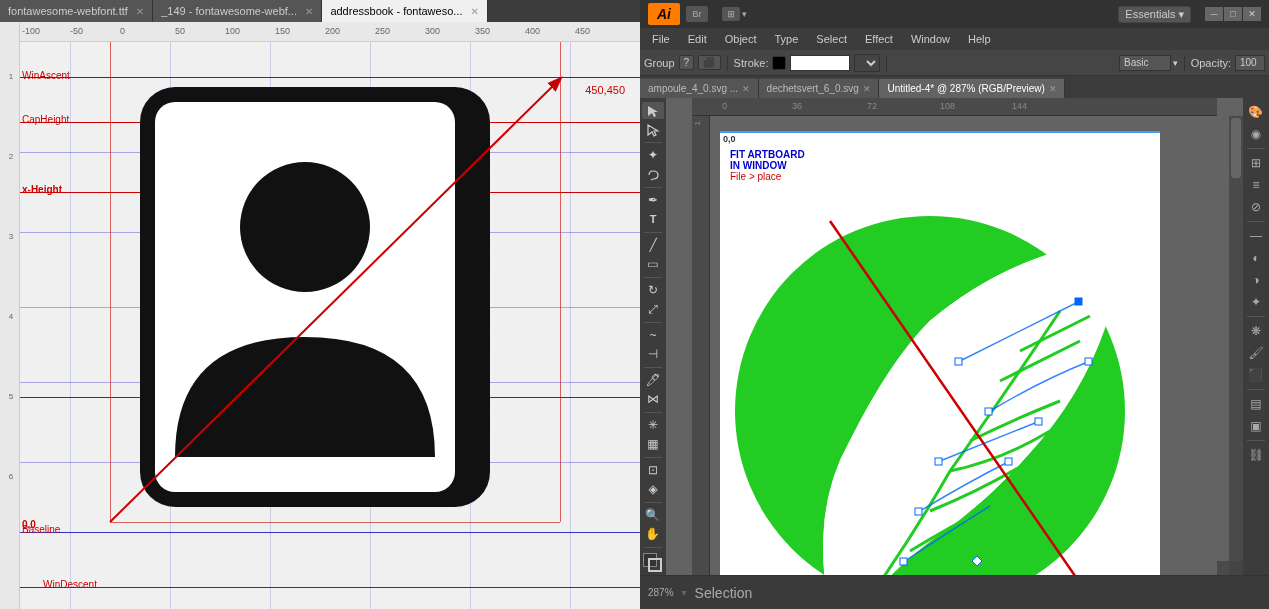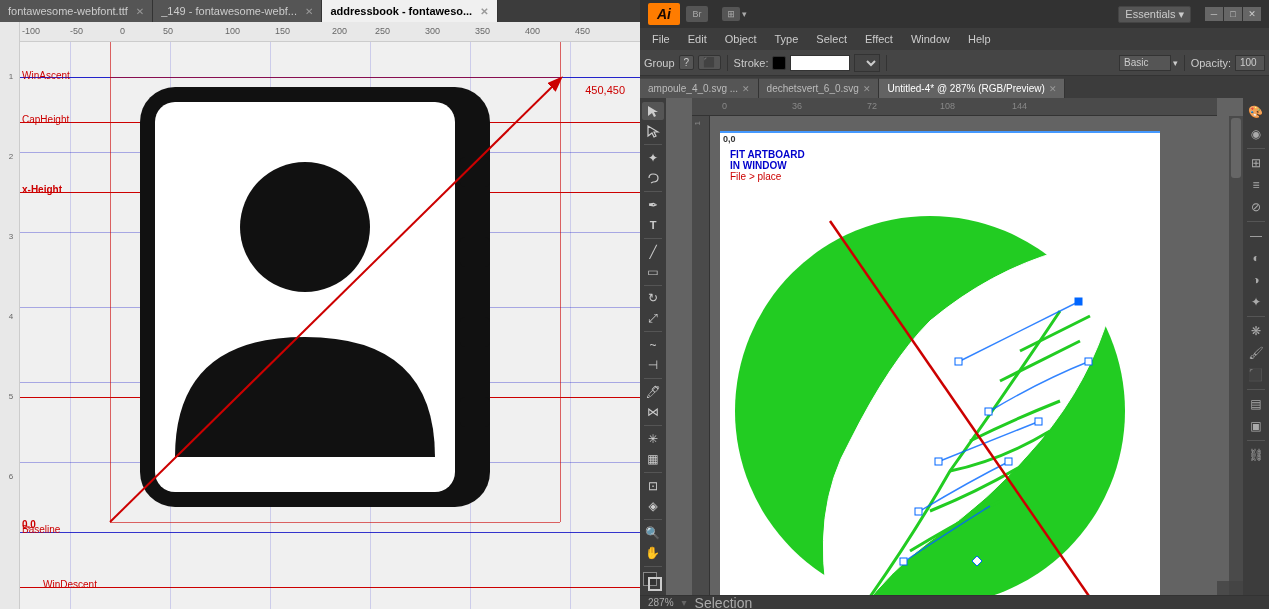--- a/index.html
+++ b/index.html
@@ -31,21 +31,20 @@
       background: #555;
       color: #ccc;
       border-right: 1px solid #333;
       cursor: pointer;
       gap: 4px;
       font-size: 11px;
     }
     .tab.active {
       background: #f0f0f0;
       color: #000;
-      font-weight: bold;
     }
     .tab-close {
       font-size: 10px;
       color: #999;
       cursor: pointer;
       margin-left: 4px;
     }
 
     
     .font-canvas {
@@ -354,21 +353,21 @@
       position: absolute;
       top: 15px;
       left: 10px;
       width: 440px;
       height: 550px;
       background: white;
     }
 
     
     .ai-statusbar {
-      height: 14px;
+      height: 34px;
       background: #3a3a3a;
       display: flex;
       align-items: center;
       padding: 0 8px;
       border-top: 1px solid #333;
       gap: 8px;
     }
 
     
     .ruler-num {
@@ -465,24 +464,24 @@
       <span class="tab-close">✕</span>
     </div>
   </div>
 
   <div class="font-canvas">
 
     <div class="ruler-top">
       <span class="ruler-tick" style="left:2px">-100</span>
       <span class="ruler-tick" style="left:50px">-50</span>
       <span class="ruler-tick" style="left:100px">0</span>
-      <span class="ruler-tick" style="left:143px">50</span>
+      <span class="ruler-tick" style="left:155px">50</span>
       <span class="ruler-tick" style="left:205px">100</span>
       <span class="ruler-tick" style="left:255px">150</span>
-      <span class="ruler-tick" style="left:312px">200</span>
+      <span class="ruler-tick" style="left:305px">200</span>
       <span class="ruler-tick" style="left:355px">250</span>
       <span class="ruler-tick" style="left:405px">300</span>
       <span class="ruler-tick" style="left:455px">350</span>
       <span class="ruler-tick" style="left:505px">400</span>
       <span class="ruler-tick" style="left:555px">450</span>
     </div>
 
     <div class="ruler-left"></div>
 
     <div class="guide-line-h" style="top: 55px;"></div>

